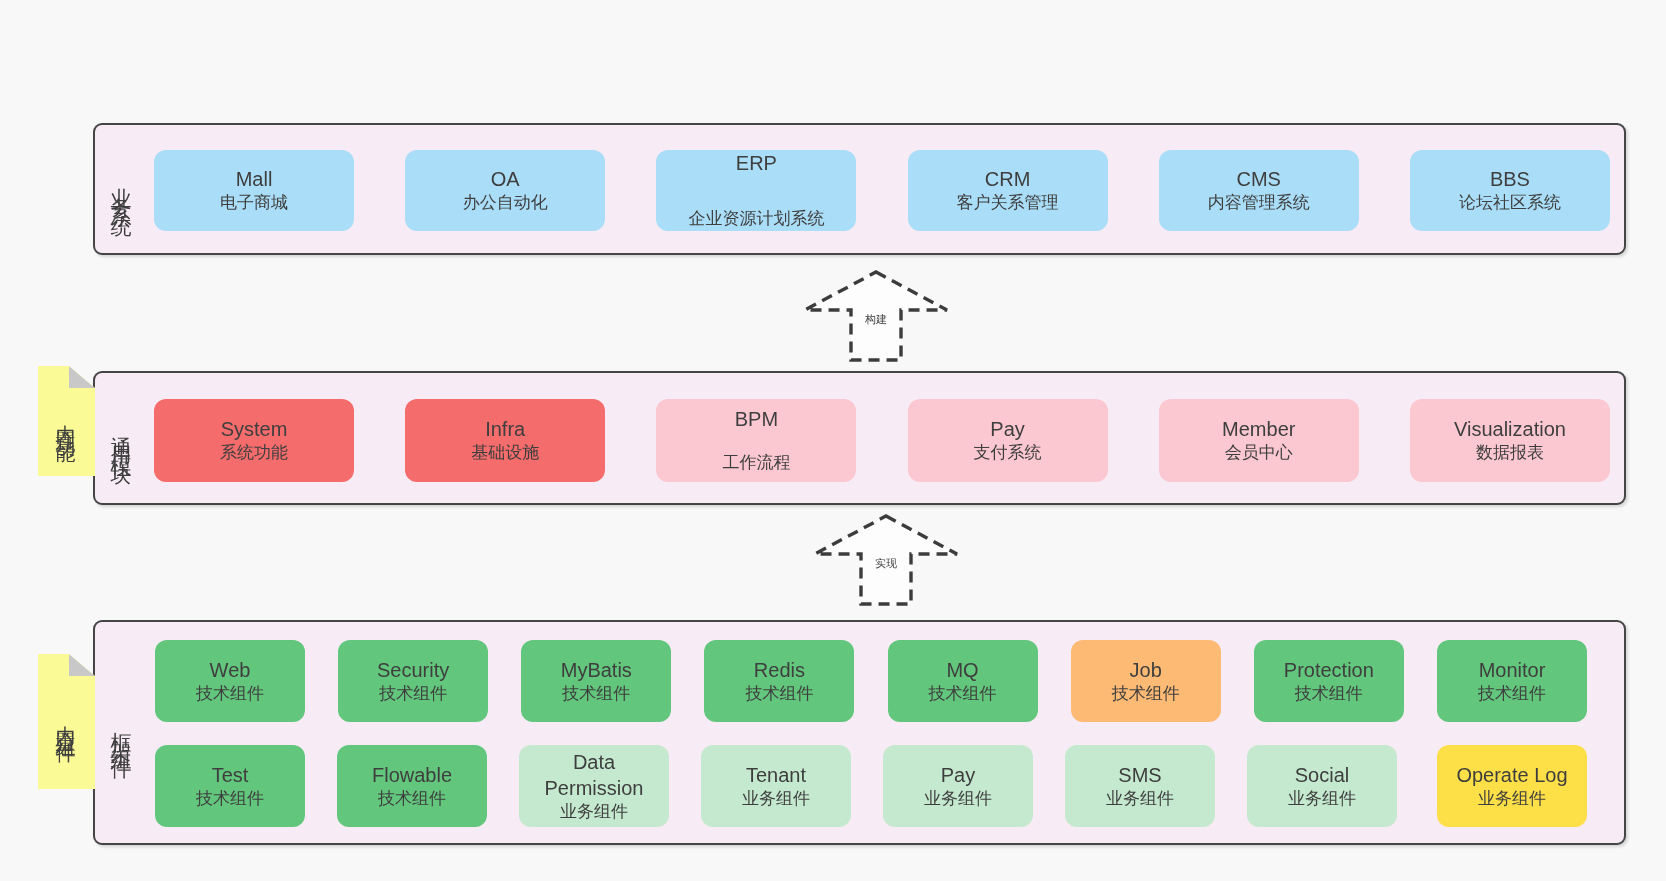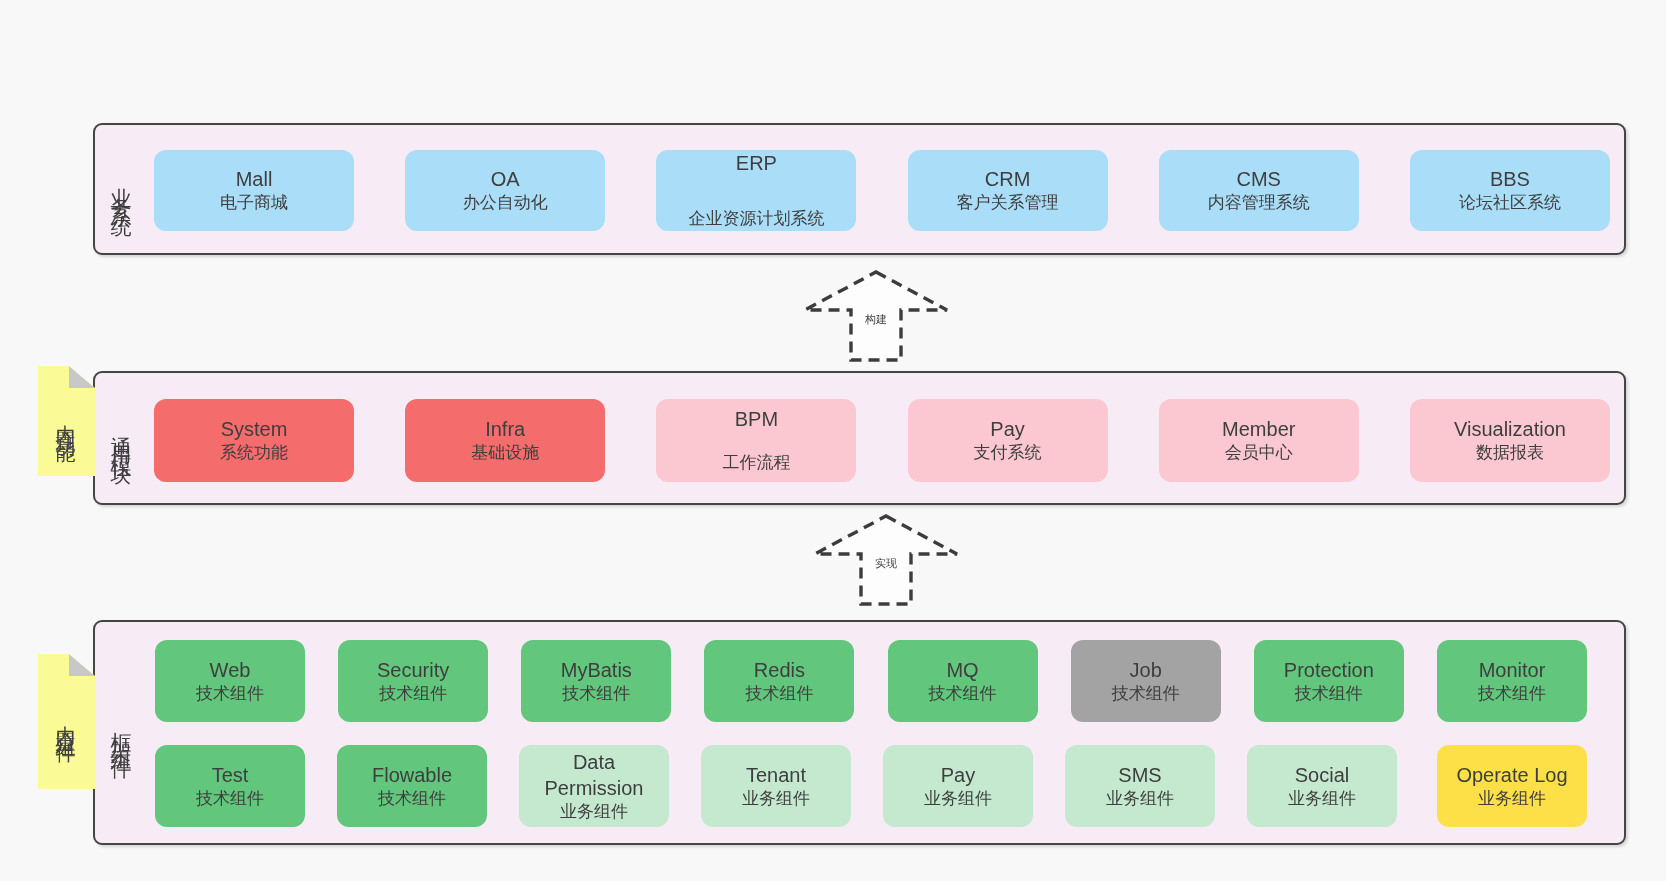--- a/index.html
+++ b/index.html
@@ -150,21 +150,21 @@
           <div class="zh">技术组件</div>
         </div>
         <div class="box" style="background: rgb(98, 198, 124);">
           <div class="en">Redis</div>
           <div class="zh">技术组件</div>
         </div>
         <div class="box" style="background: rgb(98, 198, 124);">
           <div class="en">MQ</div>
           <div class="zh">技术组件</div>
         </div>
-        <div class="box" style="background: #a3a3a3;">
+        <div class="box" style="background: #fdba74;">
           <div class="en">Job</div>
           <div class="zh">技术组件</div>
         </div>
         <div class="box" style="background: rgb(98, 198, 124);">
           <div class="en">Protection</div>
           <div class="zh">技术组件</div>
         </div>
         <div class="box" style="background: rgb(98, 198, 124);">
           <div class="en">Monitor</div>
           <div class="zh">技术组件</div>

